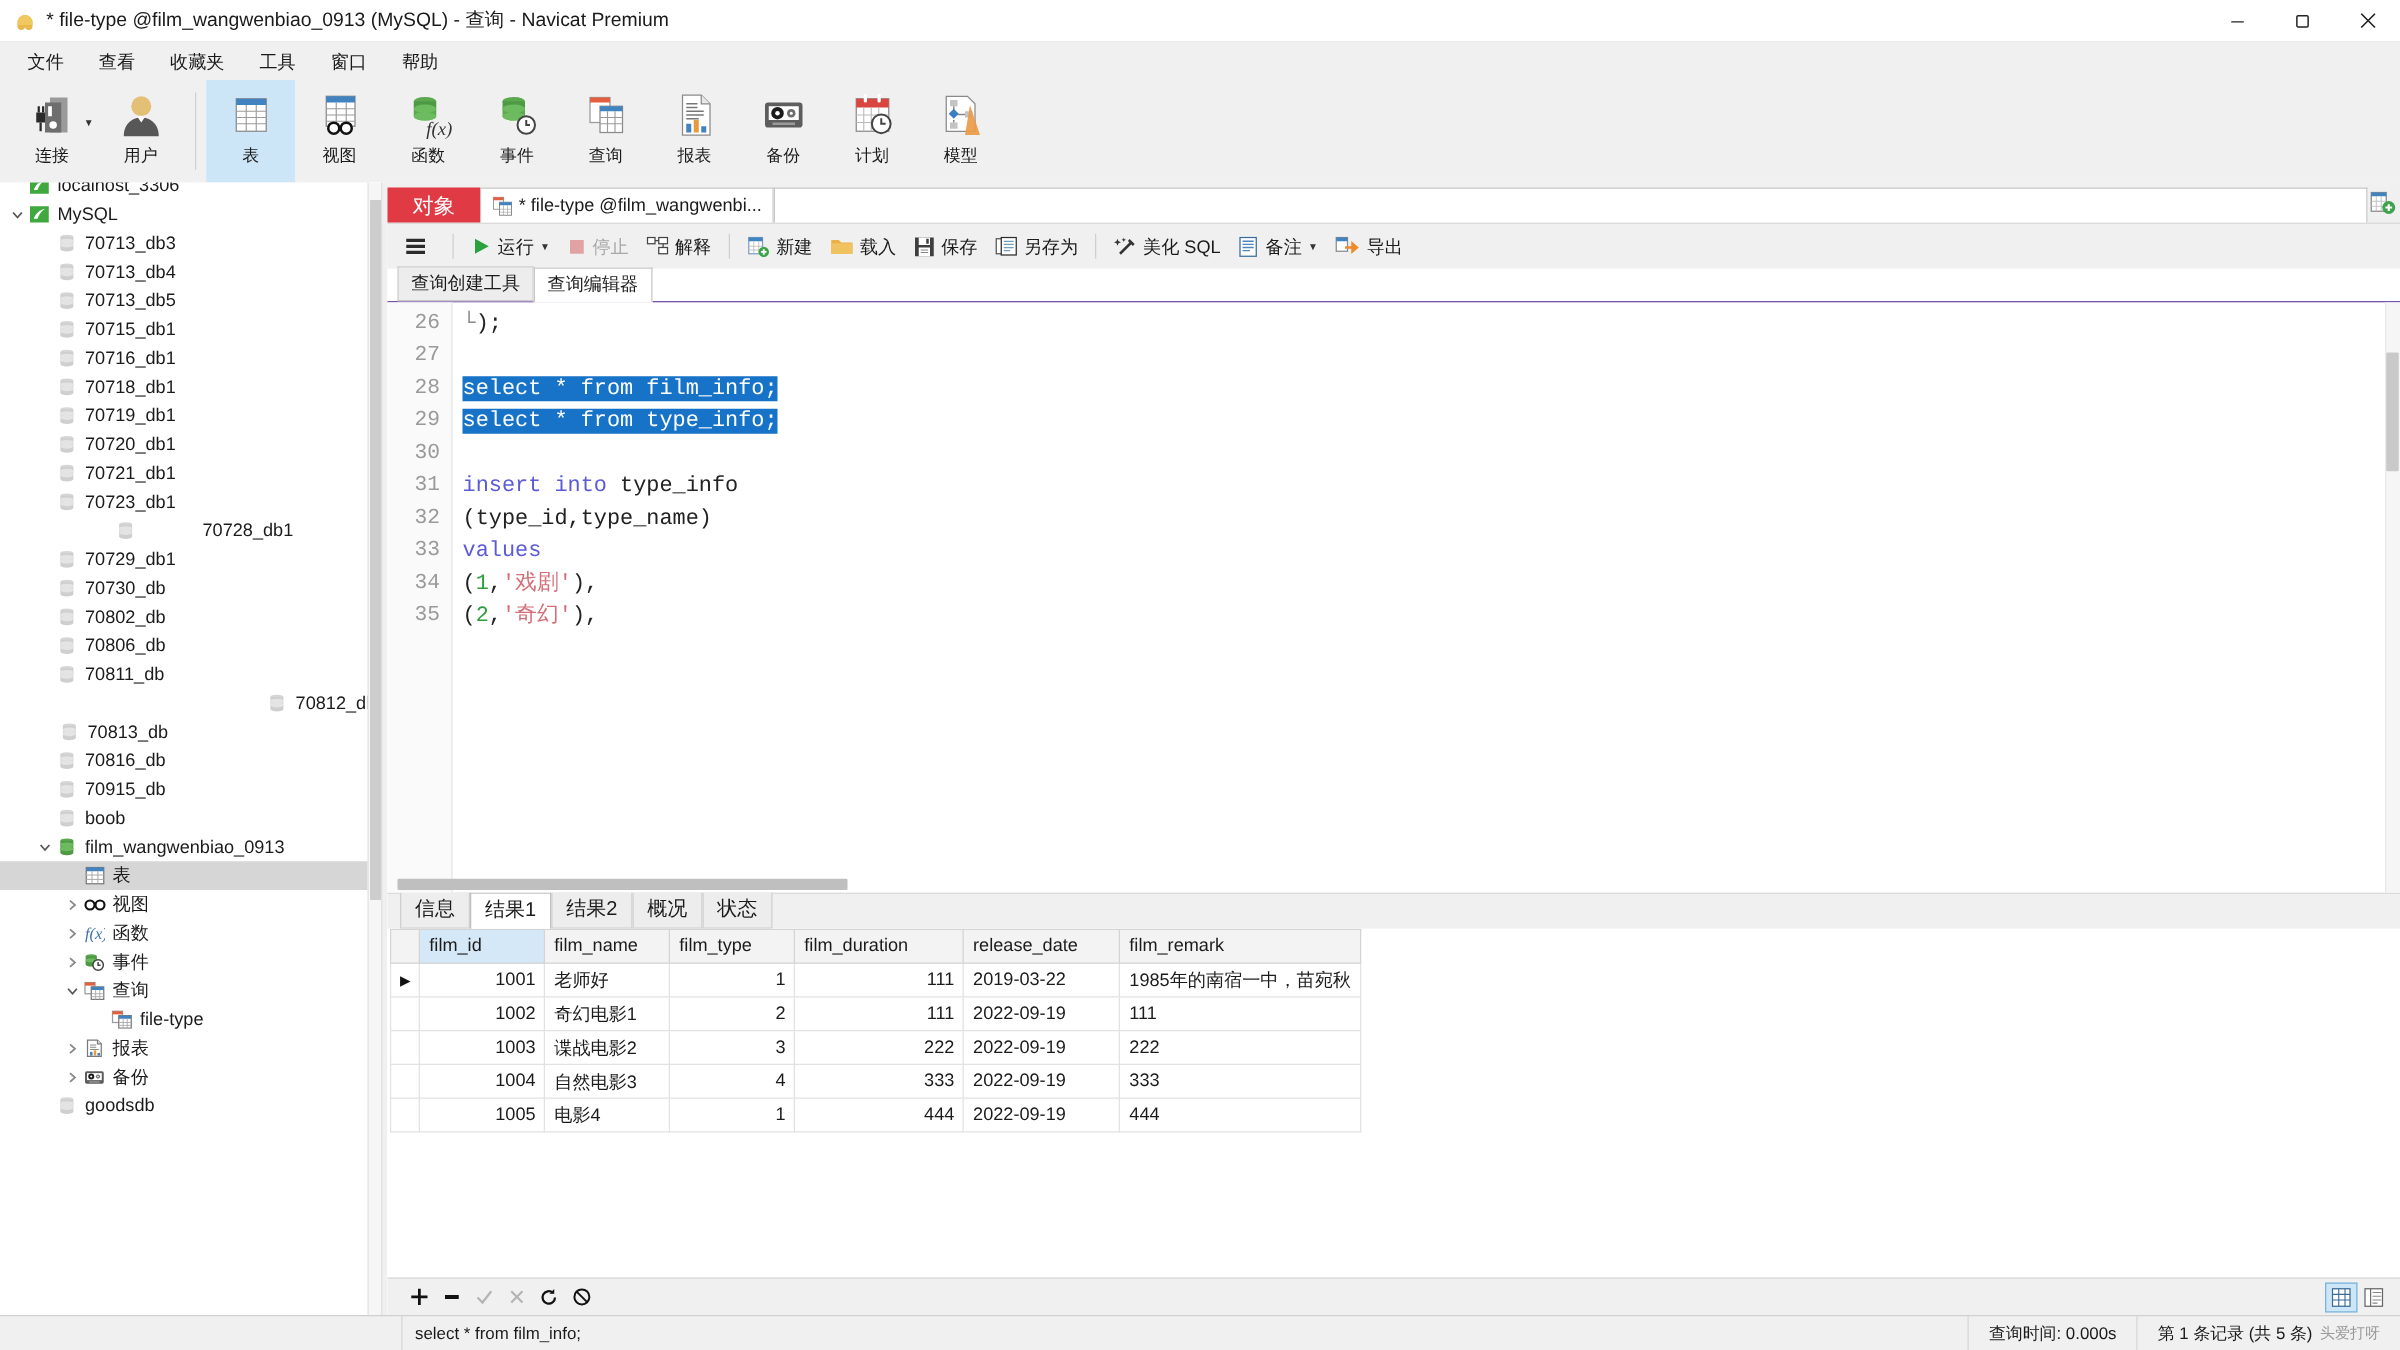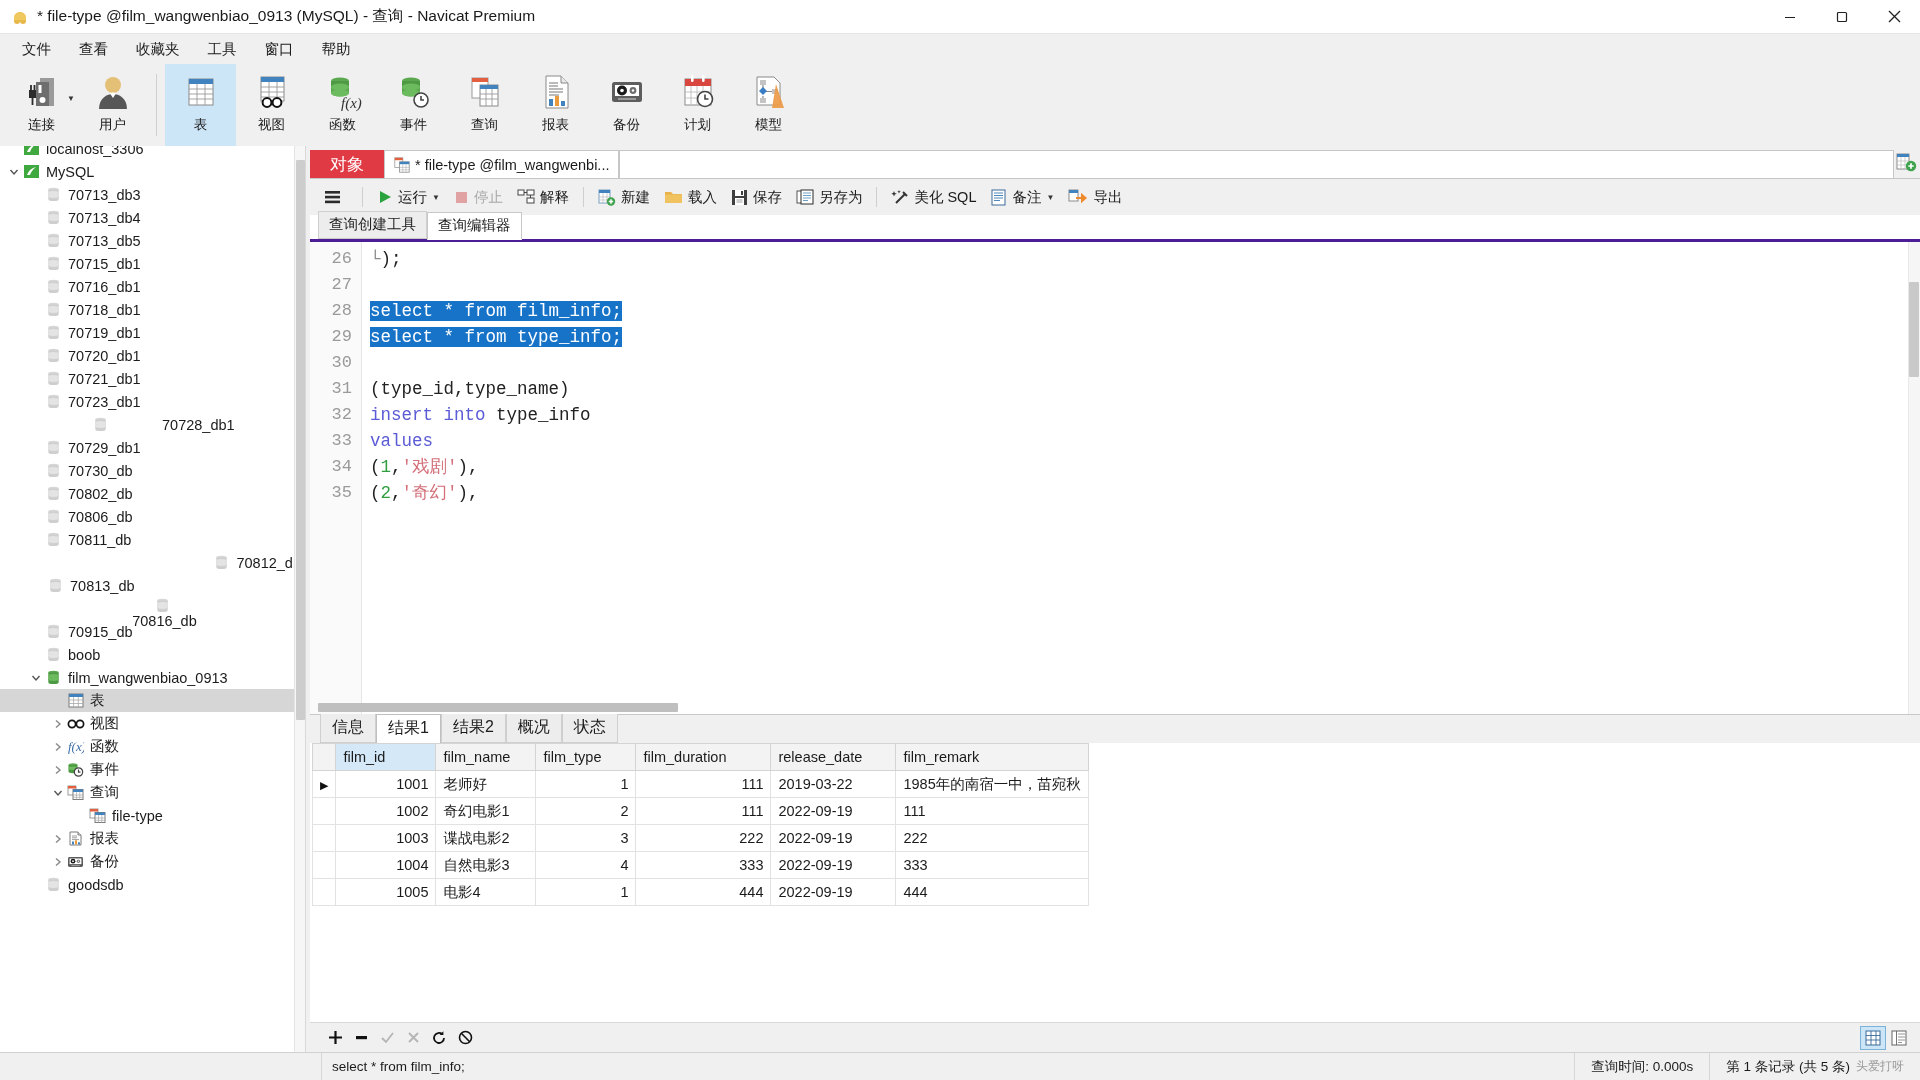--- a/index.html
+++ b/index.html
@@ -93,21 +93,21 @@
                  background:#fff; border-top:1px solid #c6c6c6; margin-left:4px; }
 
   .edtoolbar { height: 36px; display:flex; align-items:center; background:#f0f0f0; padding-left: 6px; flex:none; }
   .edbtn { display:flex; align-items:center; font-size:14.5px; color:#1b1b1b; padding: 3px 7px; white-space:nowrap; }
   .edbtn.disabled { color:#a8a8a8; }
   .edbtn .gi { margin-right: 5px; display:flex; align-items:center; }
   .edsep { width:1px; height:20px; background:#cfcfcf; margin: 0 7px; }
   .edcaret { font-size:8px; margin-left:5px; color:#333; }
 
   .subtabs { height: 27px; display:flex; align-items:flex-end; background:#fff; padding-left: 8px; flex:none;
-             border-bottom:3px solid #4c1d95;}
+             border-bottom:1px solid #4c1d95;}
   .subtab { font-size:14.5px; color:#1b1b1b; padding: 3px 10px 4px; border:1px solid transparent; }
   .subtab.inactive { background:#ededed; border:1px solid #cfcfcf; border-bottom-color:#c8c8c8; }
   .subtab.active { background:#fff; border:1px solid #c8c8c8; border-bottom-color:#fff; margin-bottom:-1px; }
 
   
   .code-wrap { flex:1; display:flex; min-height:0; background:#fff; position:relative; }
   .gutter { width: 52px; background:#fafafa; border-right:1px solid #e6e6e6; flex:none; padding-top:4px; }
   .gline { height: 26px; line-height:26px; text-align:right; padding-right:9px;
            font-family:"Liberation Mono", monospace; font-size:17px; color:#9a9a9a; }
   .codearea { flex:1; padding-top:4px; overflow:hidden; position:relative; }
@@ -633,21 +633,21 @@
                 <ellipse cx="7.5" cy="2.6" rx="5.2" ry="1.9" fill="#d6d6d6"></ellipse>
                 <path d="M2.3 2.6 v3.2 a5.2 1.9 0 0 0 10.4 0 v-3.2" fill="#cfcfcf"></path>
                 <path d="M2.3 5.8 v3.2 a5.2 1.9 0 0 0 10.4 0 v-3.2" fill="#d9d9d9"></path>
                 <path d="M2.3 9 v3.2 a5.2 1.9 0 0 0 10.4 0 v-3.2" fill="#cfcfcf"></path>
                 <ellipse cx="7.5" cy="5.8" rx="5.2" ry="1.9" fill="#e4e4e4"></ellipse>
                 <ellipse cx="7.5" cy="9" rx="5.2" ry="1.9" fill="#e4e4e4"></ellipse>
               </svg>
             </span>
             <span>70813_db</span>
           </div>
-          <div class="tree-row" style="padding-left: 28px; flex-direction: column;">
+          <div class="tree-row" style="padding-left: 28px;">
             <span class="tw"></span>
             <span class="ticon">
               <svg width="15" height="15" viewBox="0 0 15 15">
                 <ellipse cx="7.5" cy="2.6" rx="5.2" ry="1.9" fill="#d6d6d6"></ellipse>
                 <path d="M2.3 2.6 v3.2 a5.2 1.9 0 0 0 10.4 0 v-3.2" fill="#cfcfcf"></path>
                 <path d="M2.3 5.8 v3.2 a5.2 1.9 0 0 0 10.4 0 v-3.2" fill="#d9d9d9"></path>
                 <path d="M2.3 9 v3.2 a5.2 1.9 0 0 0 10.4 0 v-3.2" fill="#cfcfcf"></path>
                 <ellipse cx="7.5" cy="5.8" rx="5.2" ry="1.9" fill="#e4e4e4"></ellipse>
                 <ellipse cx="7.5" cy="9" rx="5.2" ry="1.9" fill="#e4e4e4"></ellipse>
               </svg>
@@ -1019,22 +1019,22 @@
               <div class="gline">33</div>
               <div class="gline">34</div>
               <div class="gline">35</div>
             </div>
           <div class="codearea" id="codearea">
               <div class="cline"><span class="fold">└</span><span>);</span></div>
               <div class="cline">&nbsp;</div>
               <div class="cline"><span class="hl">select * from film_info;</span></div>
               <div class="cline"><span class="hl">select * from type_info;</span></div>
               <div class="cline">&nbsp;</div>
+              <div class="cline"><span class="kw">insert into</span><span> type_info</span></div>
               <div class="cline"><span>(type_id,type_name)</span></div>
-              <div class="cline"><span class="kw">insert into</span><span> type_info</span></div>
               <div class="cline"><span class="kw">values</span></div>
               <div class="cline"><span>(</span><span class="num">1</span><span>,</span><span class="str">'戏剧'</span><span>),</span></div>
               <div class="cline"><span>(</span><span class="num">2</span><span>,</span><span class="str">'奇幻'</span><span>),</span></div>
             </div>
           <div class="code-hsb"></div>
           <div class="code-vsb">
             <div class="code-vthumb" style="top:40px;height:95px;"></div>
           </div>
         </div>
 

